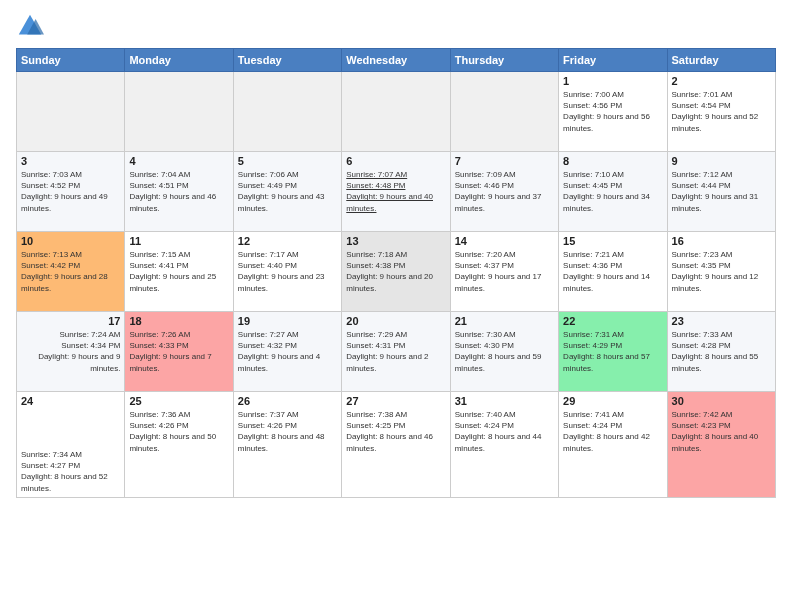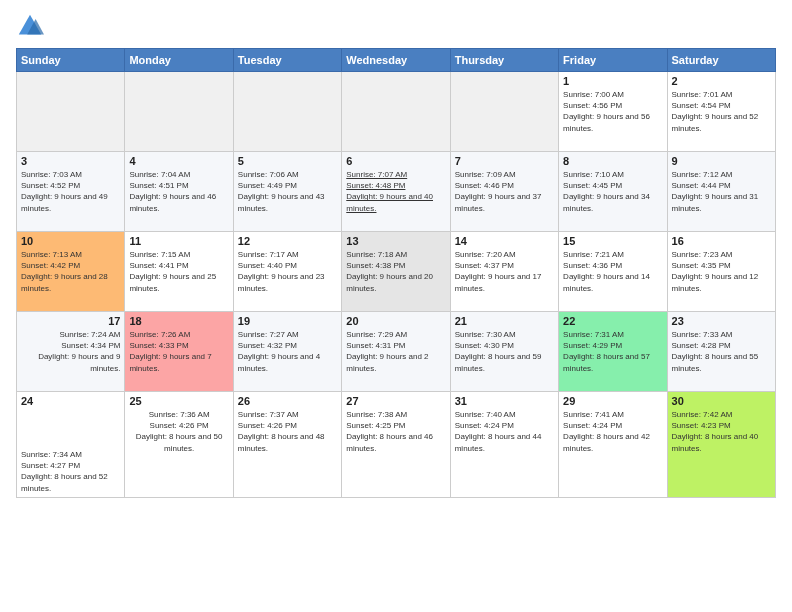--- a/index.html
+++ b/index.html
@@ -283,21 +283,21 @@
         </tr>
         <tr>
           <td style="background: rgb(255, 255, 255);">
             <span class="day-num">24</span>
             <div class="day-info" style="white-space: pre-line; margin-top: 42px;">Sunrise: 7:34 AM
 Sunset: 4:27 PM
 Daylight: 8 hours and 52 minutes.</div>
           </td>
           <td style="background: rgb(255, 255, 255);">
             <span class="day-num">25</span>
-            <div class="day-info" style="white-space: pre-line; text-align: center;">Sunrise: 7:36 AM
+            <div class="day-info" style="white-space: pre-line;">Sunrise: 7:36 AM
 Sunset: 4:26 PM
 Daylight: 8 hours and 50 minutes.</div>
           </td>
           <td style="background: rgb(255, 255, 255);">
             <span class="day-num">26</span>
             <div class="day-info" style="white-space: pre-line;">Sunrise: 7:37 AM
 Sunset: 4:26 PM
 Daylight: 8 hours and 48 minutes.</div>
           </td>
           <td style="background: rgb(255, 255, 255);">
@@ -311,21 +311,21 @@
             <div class="day-info" style="white-space: pre-line;">Sunrise: 7:40 AM
 Sunset: 4:24 PM
 Daylight: 8 hours and 44 minutes.</div>
           </td>
           <td style="background: rgb(255, 255, 255);">
             <span class="day-num">29</span>
             <div class="day-info" style="white-space: pre-line;">Sunrise: 7:41 AM
 Sunset: 4:24 PM
 Daylight: 8 hours and 42 minutes.</div>
           </td>
-          <td style="background: #bef264;">
+          <td style="background: #fca5a5;">
             <span class="day-num">30</span>
             <div class="day-info" style="white-space: pre-line;">Sunrise: 7:42 AM
 Sunset: 4:23 PM
 Daylight: 8 hours and 40 minutes.</div>
           </td>
         </tr>
       </tbody>
   </table>
 </div>
 

